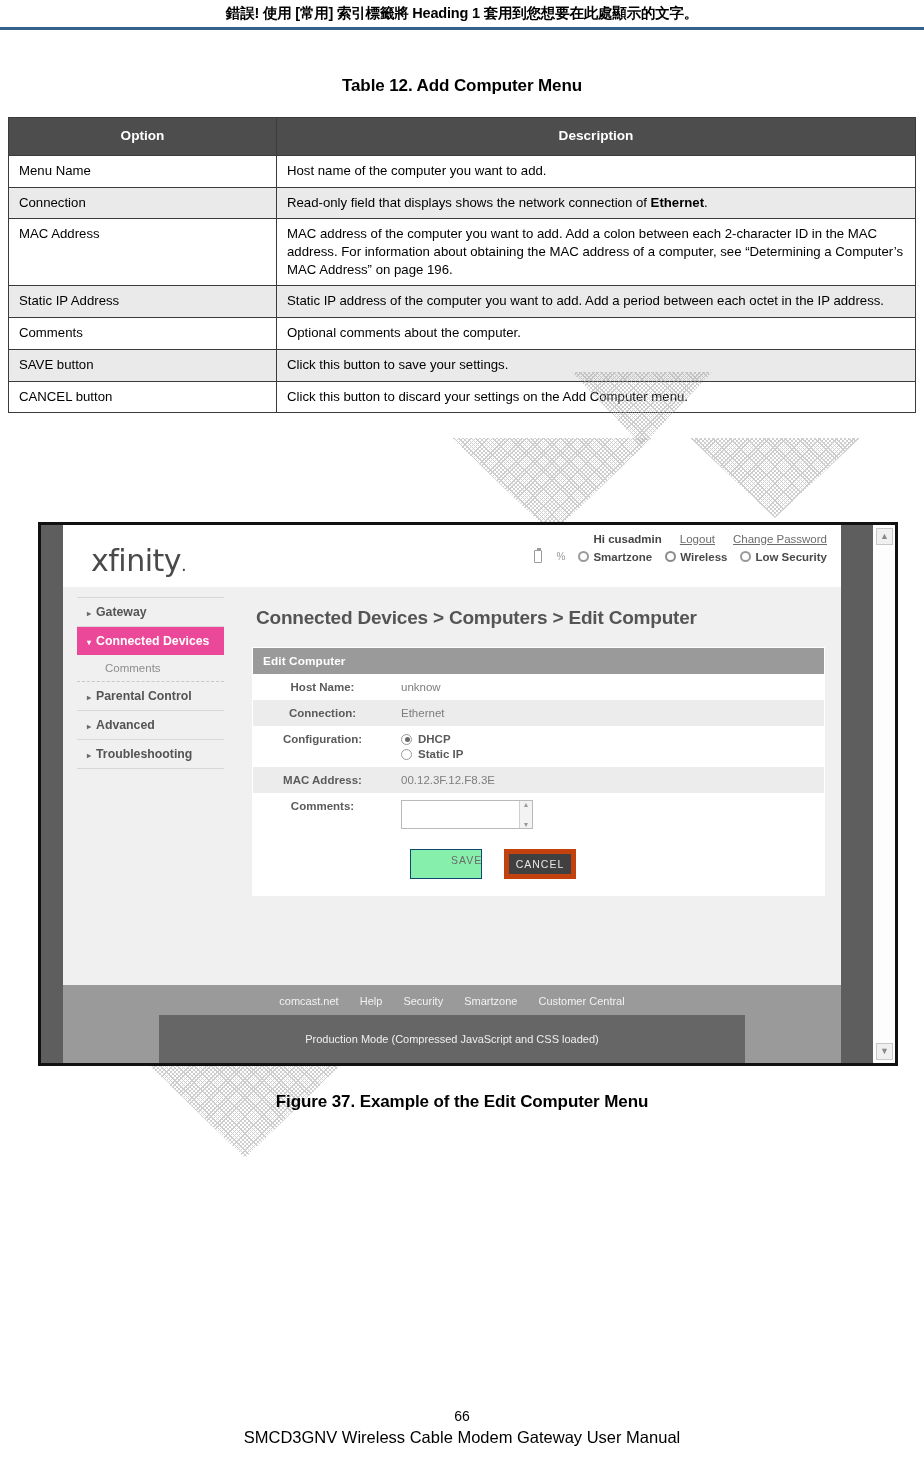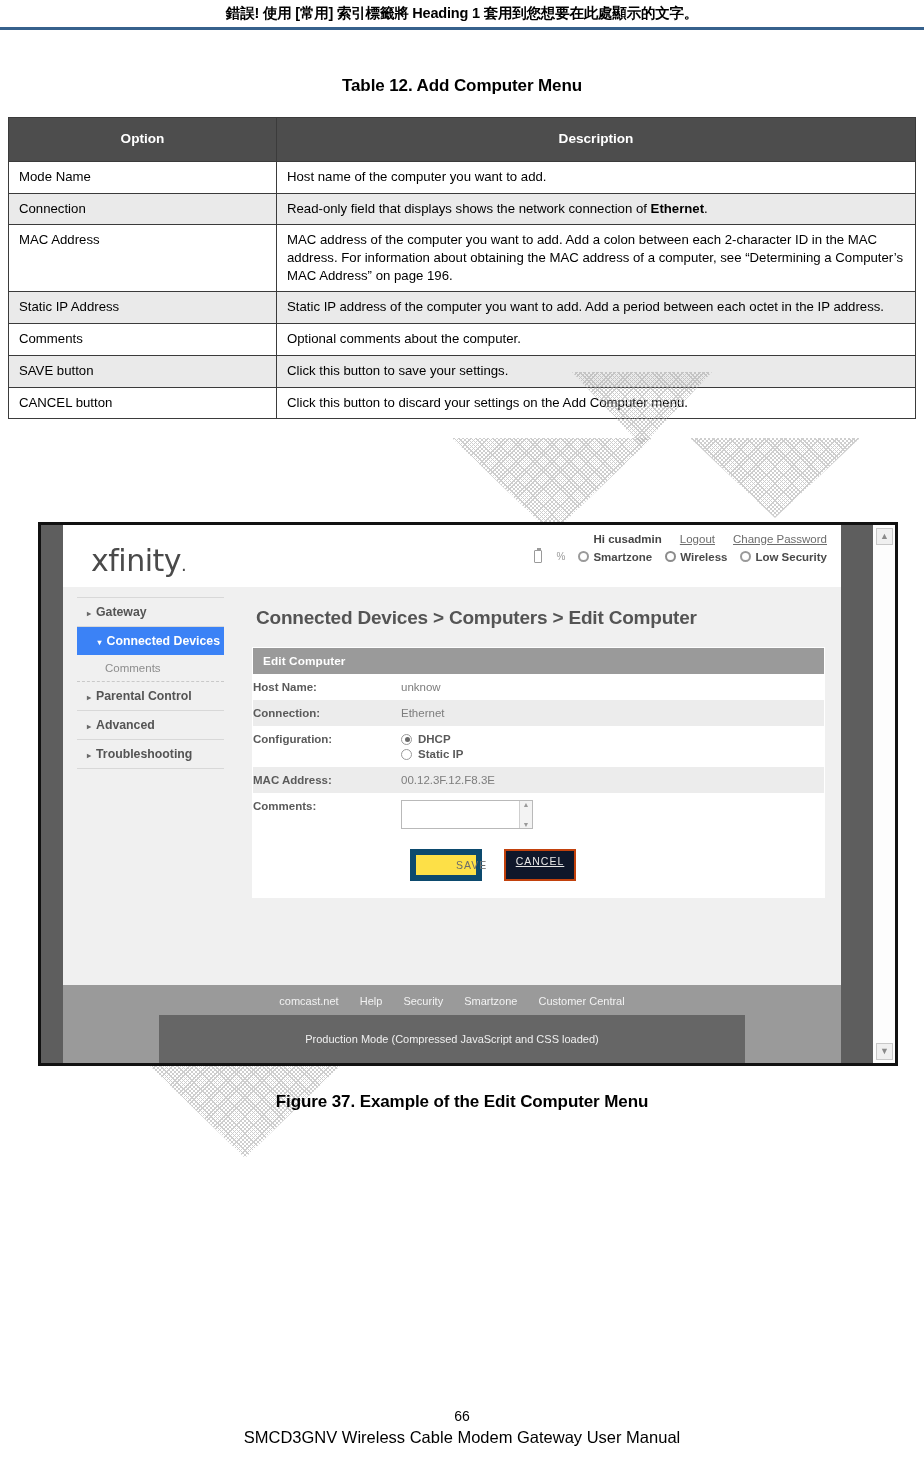--- a/index.html
+++ b/index.html
@@ -44,21 +44,21 @@
   .tbl td, .tbl th{
     border:1px solid #3b3b3b;
     padding:6px 10px 7px 10px;
     vertical-align:top;
     font-size:13.2px;
     line-height:1.34;
   }
   .tbl thead th{
     background:#4d4d4d; color:#ffffff;
     text-align:center; font-weight:bold;
-    font-size:13.6px; height:44px; vertical-align:middle;
+    font-size:13.6px; height:38px; vertical-align:middle;
     border:1px solid #3b3b3b;
   }
   .tbl col.c1{ width:268px; }
   .tbl tr.alt td{ background:#eaeaea; }
   .tbl td.opt{ white-space:nowrap; }
   .tbl b{ font-weight:bold; }
 
   
   .figure-frame{
     position:absolute; left:38px; top:522px;
@@ -135,42 +135,42 @@
   }
   .nav-item{
     font-size:12.3px; font-weight:bold; color:#545454;
     padding:7px 4px 7px 10px;
     border-bottom:1px solid #d8d8d8;
     position:relative;
   }
   .nav-item.first{ border-top:1px solid #d8d8d8; }
   .nav-item .arw{ font-size:8px; color:#6a6a6a; margin-right:5px; }
   .nav-item.active{
-    background:#3b82f6; color:#ffffff; border-bottom:none;text-align:right;
+    background:#ec4899; color:#ffffff; border-bottom:none;
   }
   .nav-item.active .arw{ color:#ffffff; }
   .nav-sub{
     font-size:11.5px; color:#8d8d8d; padding:7px 4px 7px 28px;
     border-bottom:1px dashed #c9c9c9;
   }
 
   .content{ flex:1; padding:12px 16px 0 14px; }
   .crumb{
     font-size:19px; font-weight:bold; color:#545454; letter-spacing:-0.2px;
     margin:8px 0 18px 4px;
   }
   .panel{ background:#ffffff; border:1px solid #ffffff; }
   .panel-title{
     background:#9a9a9a; color:#ffffff; font-weight:bold; font-size:11.8px;
     padding:6px 10px; letter-spacing:0.1px;
   }
   .frow{ display:flex; align-items:flex-start; padding:7px 0; font-size:11.5px; }
   .frow.shade{ background:#ececec; }
   .flabel{
-    width:148px; text-align:left; padding-right:9px; font-weight:bold; color:#5a5a5a;
+    width:148px; text-align:center; padding-right:9px; font-weight:bold; color:#5a5a5a;
     white-space:nowrap;
   }
   .fvalue{ color:#7d7d7d; }
   .radio-line{ display:flex; align-items:center; gap:6px; font-weight:bold; color:#5a5a5a; }
   .radio-line + .radio-line{ margin-top:3px; }
   .radio{
     width:11px; height:11px; border:1px solid #9a9a9a; border-radius:50%;
     background:#fff; display:inline-block; position:relative;
   }
   .radio.on:after{
@@ -186,22 +186,22 @@
     position:absolute; right:1px; top:1px; width:13px; height:27px;
     background:#f3f3f3; border-left:1px solid #cfcfcf;
     display:flex; flex-direction:column; justify-content:space-between;
     align-items:center; font-size:7px; color:#9a9a9a;
   }
   .btnrow{ padding:13px 0 16px 157px; display:flex; gap:22px; }
   .btn{
     font-size:10.5px; color:#6b6b6b; letter-spacing:1px; text-align:center;
     padding:4px 0; width:72px;
   }
-  .btn.save{ background:#fde047; border:6px solid #0c4a6e;padding-left:40px; }
-  .btn.cancel{ background:#0f172a; border:2px solid #c2410c; color:#e6e6e6;text-decoration:underline; }
+  .btn.save{ background:#86efac; border:1px solid #0c4a6e;padding-left:40px; }
+  .btn.cancel{ background:#404040; border:5px solid #c2410c; color:#e6e6e6; }
 
   
   .ui-foot{
     position:relative; height:84px; background:#9a9a9a; padding-top:10px;
   }
   .foot-links{
     text-align:center; font-size:11px; color:#f2f2f2;
   }
   .foot-links span{ margin:0 9px; }
   .foot-bar{
@@ -257,21 +257,21 @@
       <col>
     </colgroup>
   <thead>
     <tr>
       <th>Option</th>
       <th>Description</th>
     </tr>
   </thead>
   <tbody>
     <tr>
-      <td class="opt">Mode Name</td>
+      <td class="opt">Menu Name</td>
       <td>Host name of the computer you want to add.</td>
     </tr>
     <tr class="alt">
       <td class="opt">Connection</td>
       <td><span>Read-only field that displays shows the network connection of </span><b>Ethernet</b><span>.</span></td>
     </tr>
     <tr>
       <td class="opt">MAC Address</td>
       <td>MAC address of the computer you want to add. Add a colon between each 2-character ID in the MAC address. For information about obtaining the MAC address of a computer, see “Determining a Computer’s MAC Address” on page 196.</td>
     </tr>

